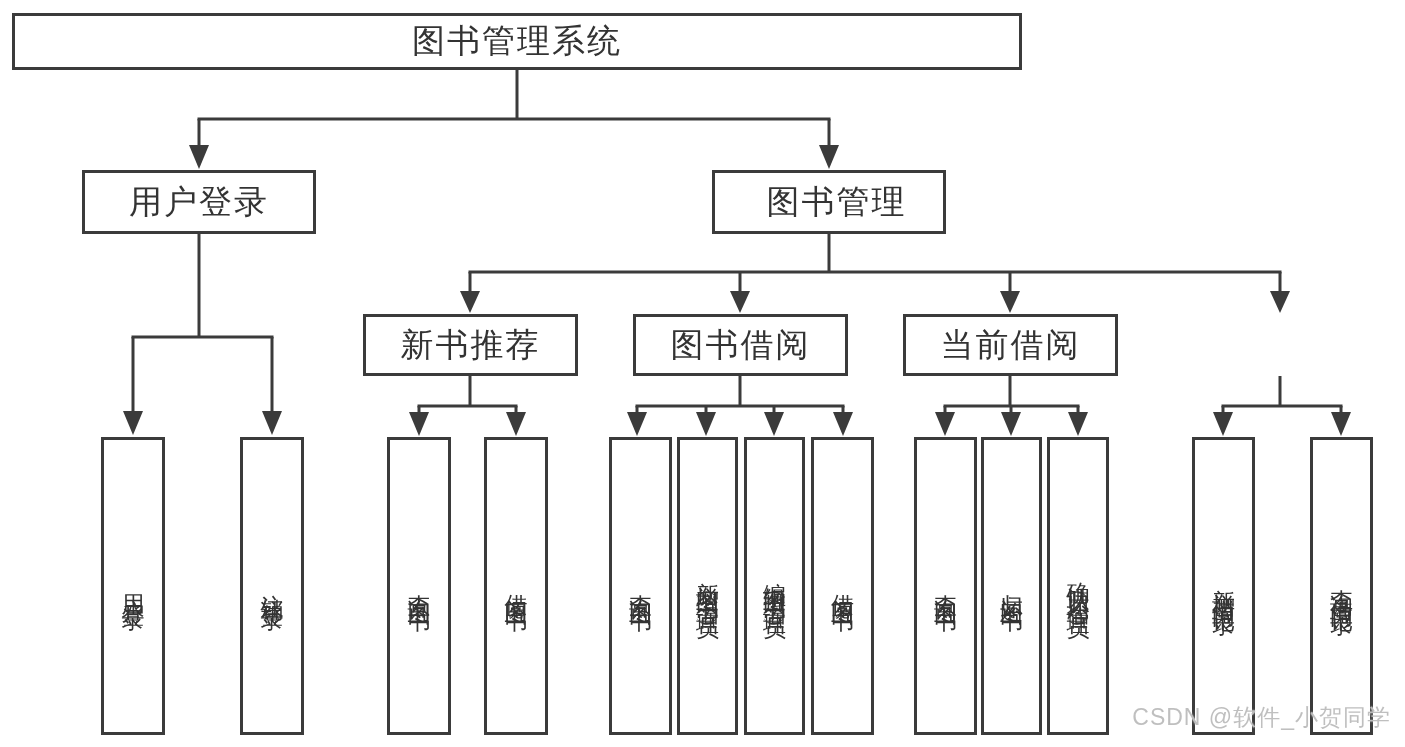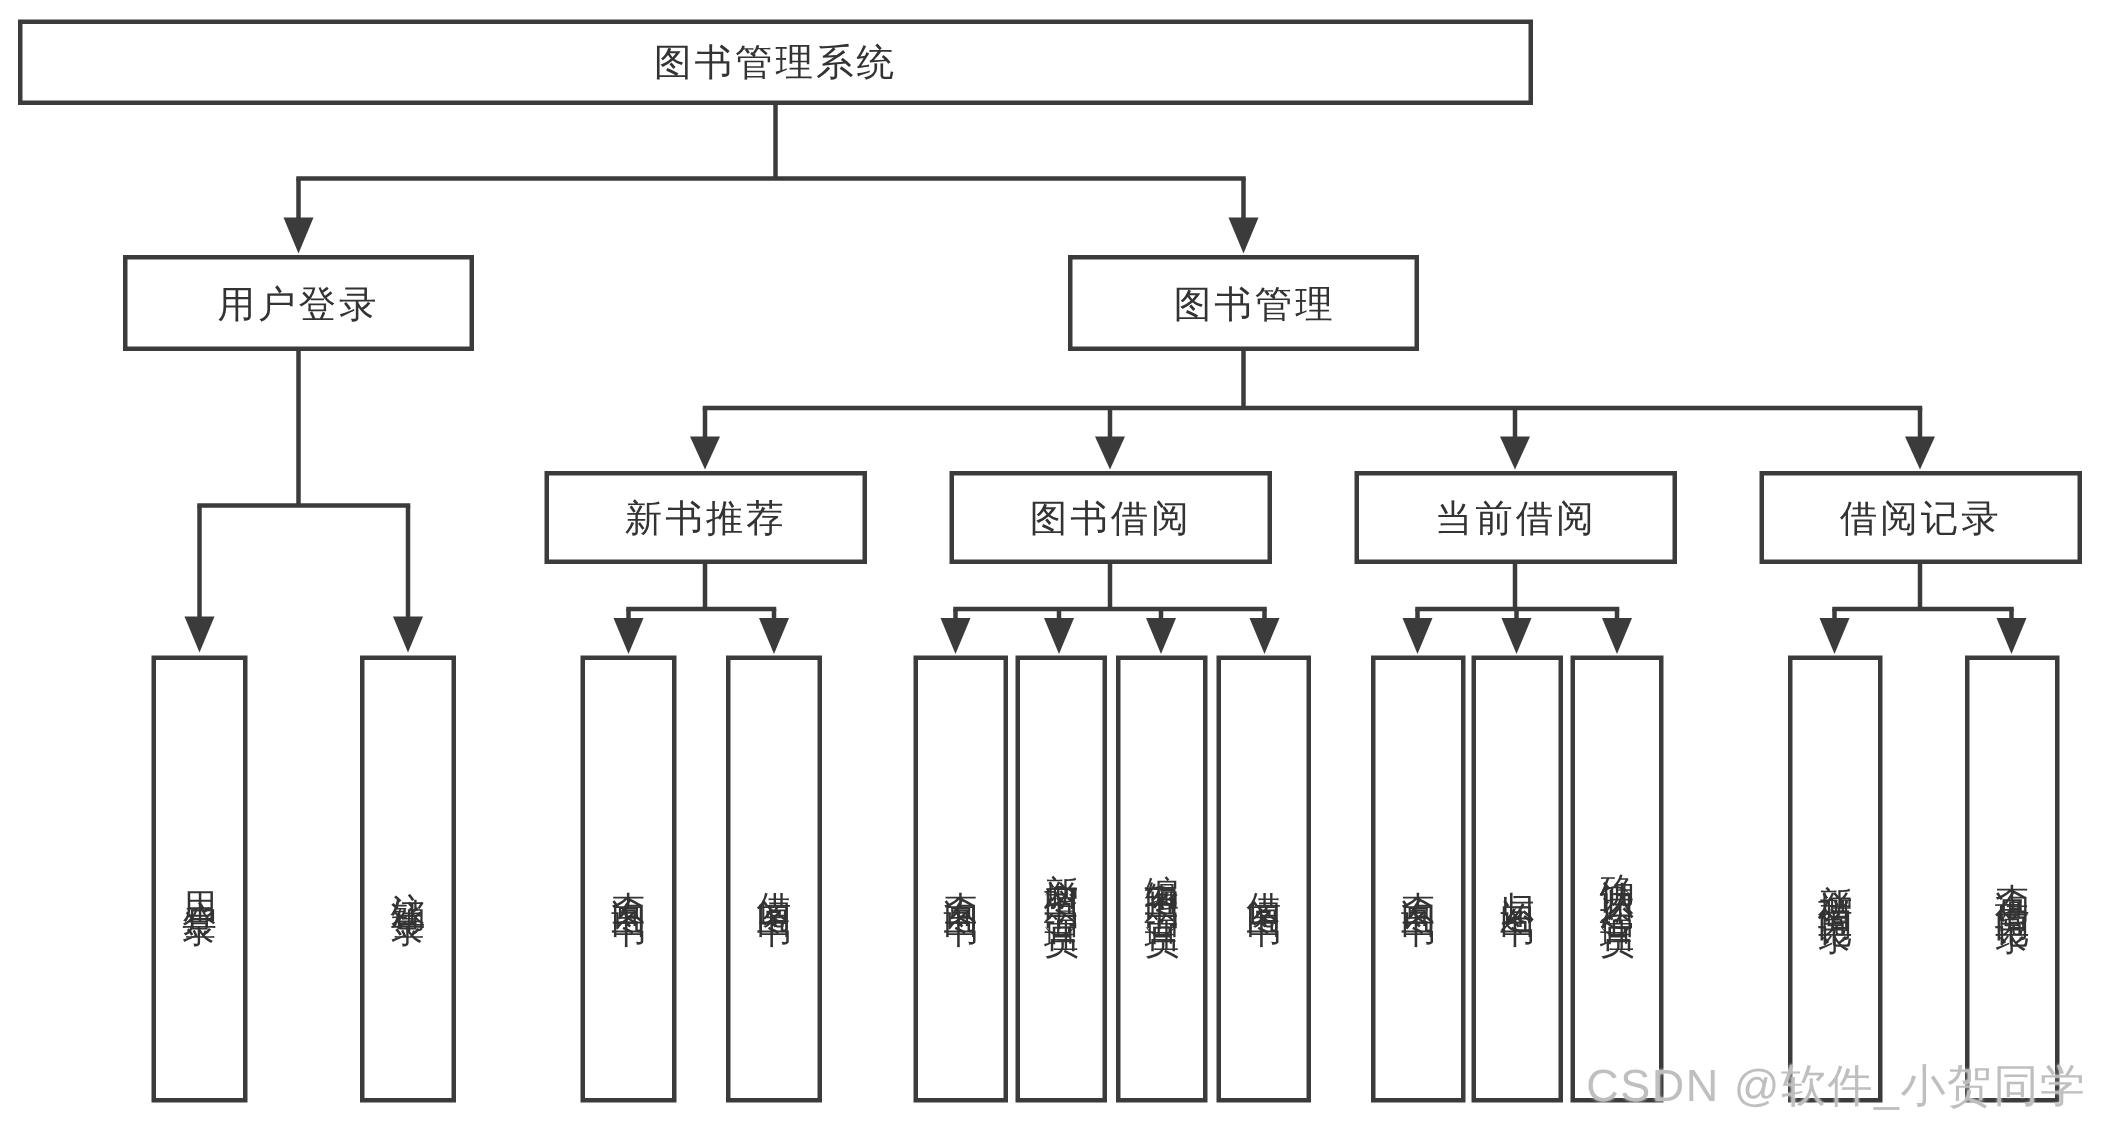--- a/index.html
+++ b/index.html
@@ -25,41 +25,41 @@
     position: absolute;
     box-sizing: border-box;
     border: 3px solid #3b3b3b;
     background: #ffffff;
     display: flex;
     align-items: center;
     justify-content: center;
     color: #333333;
   }
   .hbox {
-    font-size: 25px;
+    font-size: 33px;
     letter-spacing: 2px;
   }
   .leaf {
     top: 437px;
     height: 298px;
   }
   .leaf .vtext {
     writing-mode: vertical-rl;
     text-orientation: mixed;
     font-size: 23px;
     letter-spacing: 5px;
     line-height: 1;
     color: #333333;
     max-height: 290px;
   }
   #watermark {
     position: absolute;
     right: 14px;
-    bottom: 2px;
-    font-size: 30px;
+    bottom: 14px;
+    font-size: 23px;
     color: rgba(188, 188, 188, 0.95);
     text-shadow: 0 0 2px #ffffff;
     letter-spacing: 1px;
     white-space: nowrap;
   }
 </style>
 </head>
 <body>
 
 <div id="canvas">
@@ -148,23 +148,20 @@
 
   <div class="box hbox" style="left:363px; top:314px; width:215px; height:62px;">
     <span>新书推荐</span>
   </div>
   <div class="box hbox" style="left:633px; top:314px; width:215px; height:62px;">
     <span>图书借阅</span>
   </div>
   <div class="box hbox" style="left:903px; top:314px; width:215px; height:62px;font-family:Liberation Serif, serif;">
     <span>当前借阅</span>
   </div>
-  <div class="box hbox" style="left:1173px; top:314px; width:215px; height:62px;">
-    <span>借阅记录</span>
-  </div>
 
   <div class="box leaf" style="left:101px; width:64px;">
     <span class="vtext">用户登录</span>
   </div>
   <div class="box leaf" style="left:240px; width:64px;">
     <span class="vtext">注销登录</span>
   </div>
   <div class="box leaf" style="left:387px; width:64px;">
     <span class="vtext">查询图书</span>
   </div>

